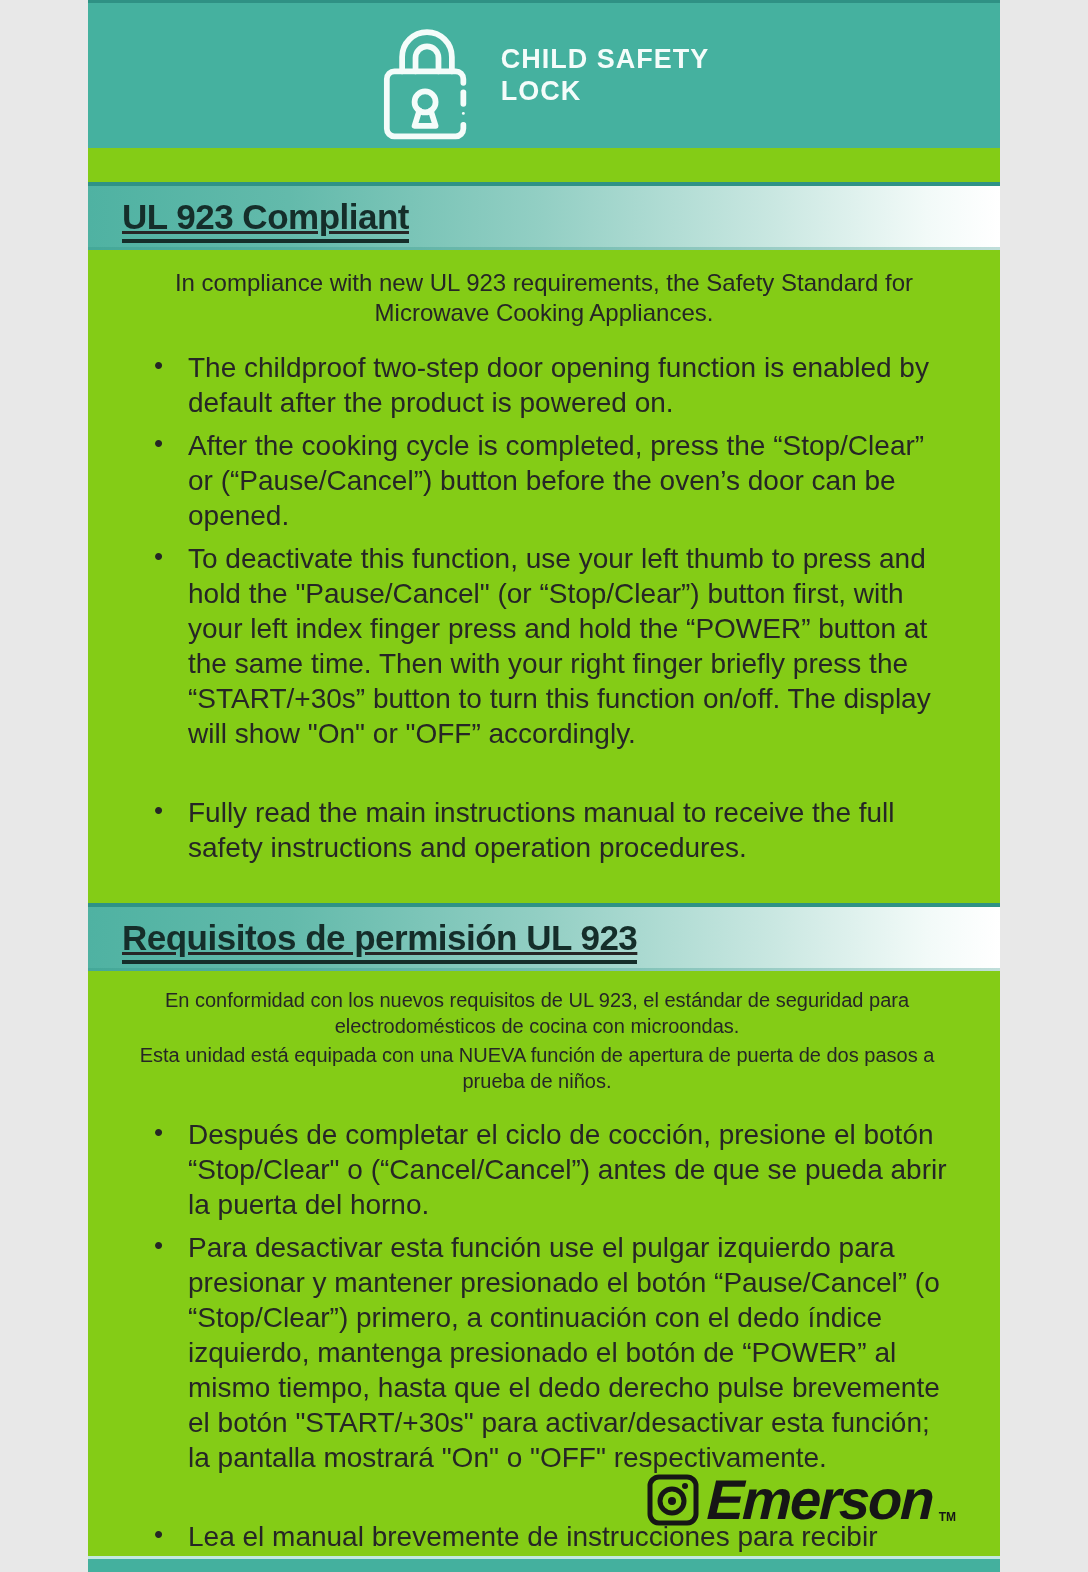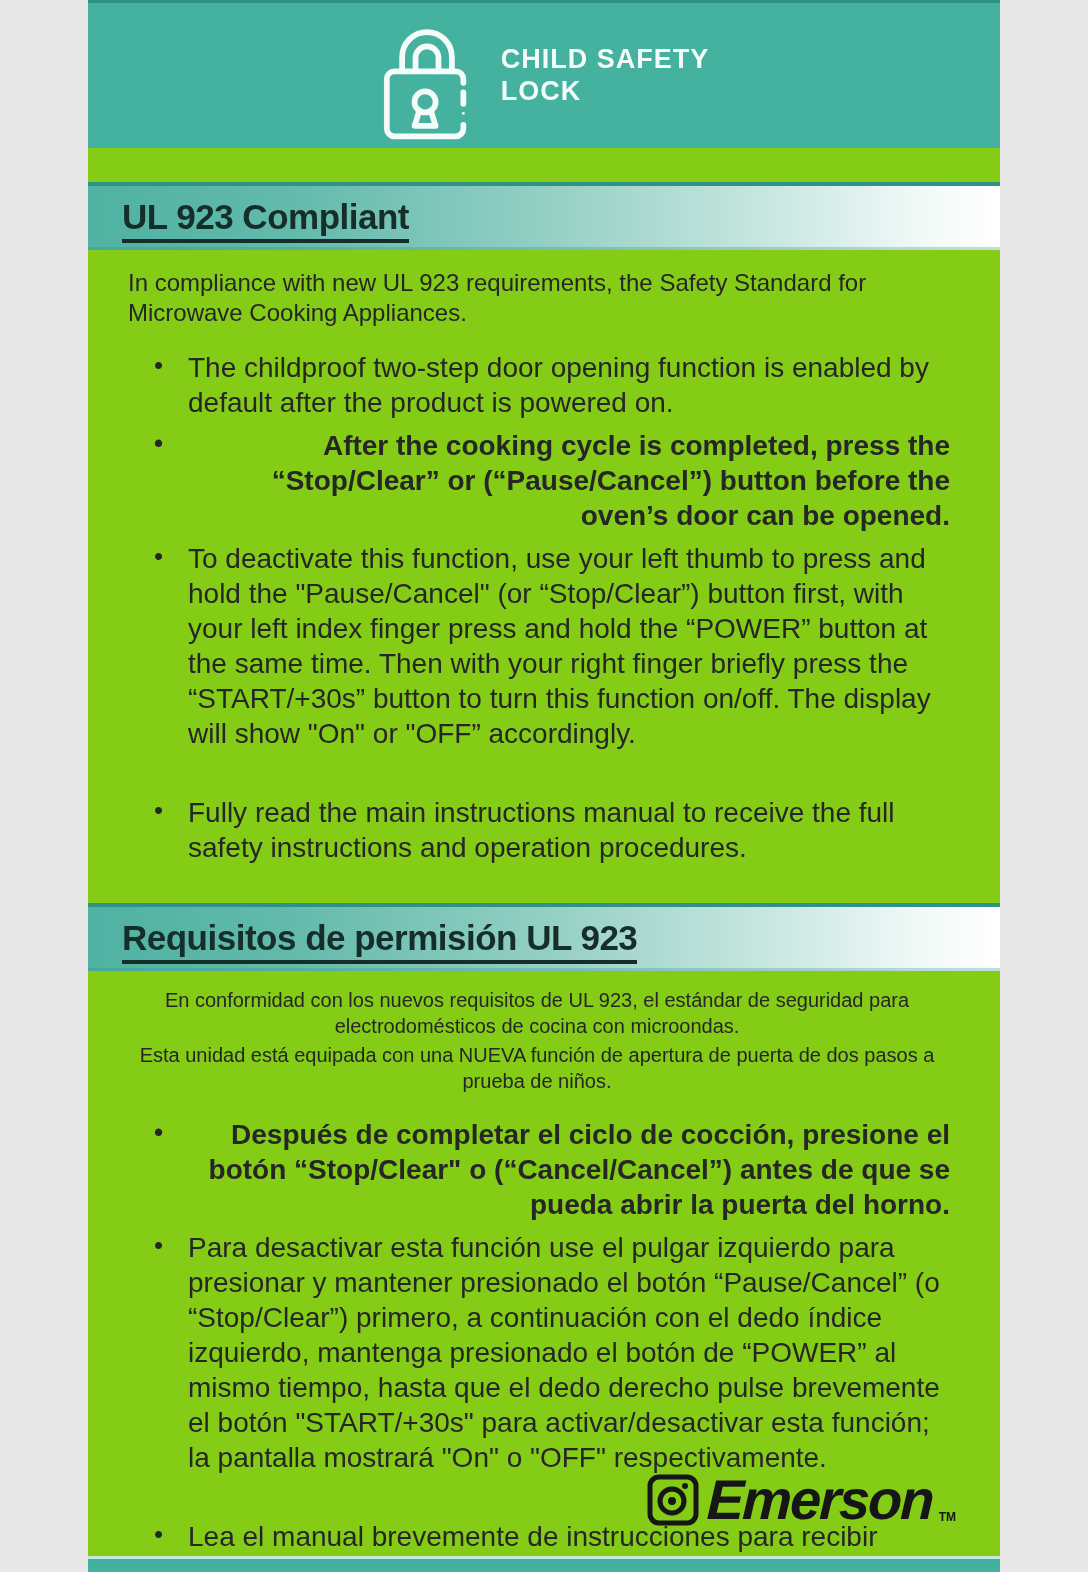--- a/index.html
+++ b/index.html
@@ -39,52 +39,53 @@
   
   .band {
     height: 68px;
     margin-top: 34px;
     background: linear-gradient(90deg, #4fb2a2 0%, #63baab 22%, #93cfc4 50%, #c9e7e1 75%, #f2faf8 92%, #ffffff 100%);
     border-top: 4px solid #2f9286;
     border-bottom: 3px solid rgba(47,146,134,0.30);
     display: flex;
     align-items: center;
     padding-left: 34px;
+    text-decoration: underline;
   }
   .band h2 {
     font-size: 35px;
     font-weight: bold;
     color: #152e2a;
     letter-spacing: -0.5px;
   }
   .band h2 span {
     border-bottom: 4px solid #152e2a;
     padding-bottom: 3px;
   }
 
   
-  .intro-en { margin: 18px 40px 0 40px; text-align: left; font-size: 24px; line-height: 1.25; }
+  .intro-en { margin: 18px 40px 0 40px; text-align: center; font-size: 24px; line-height: 1.25; }
   .intro-es { margin: 16px 48px 0 34px; text-align: center; font-size: 20px; line-height: 1.32; }
   .intro-es p { margin-bottom: 2px; }
 
   ul.bullets {
     list-style: none;
     margin: 22px 50px 0 64px;
     font-size: 28px;
     line-height: 1.25;
   }
   ul.bullets li { position: relative; padding-left: 36px; margin-bottom: 8px; }
   ul.bullets li::before {
     content: "\2022";
     position: absolute;
     left: 2px;
     top: -1px;
     font-size: 26px;
   }
-  ul.bullets li.bold { font-weight: bold; text-align: right; }
+  ul.bullets li.bold { font-weight: normal; }
   ul.bullets li.gap-above { margin-top: 44px; }
 
   
   .logo-row {
     position: absolute;
     right: 44px;
     bottom: 44px;
     display: flex;
     align-items: center;
     gap: 8px;

